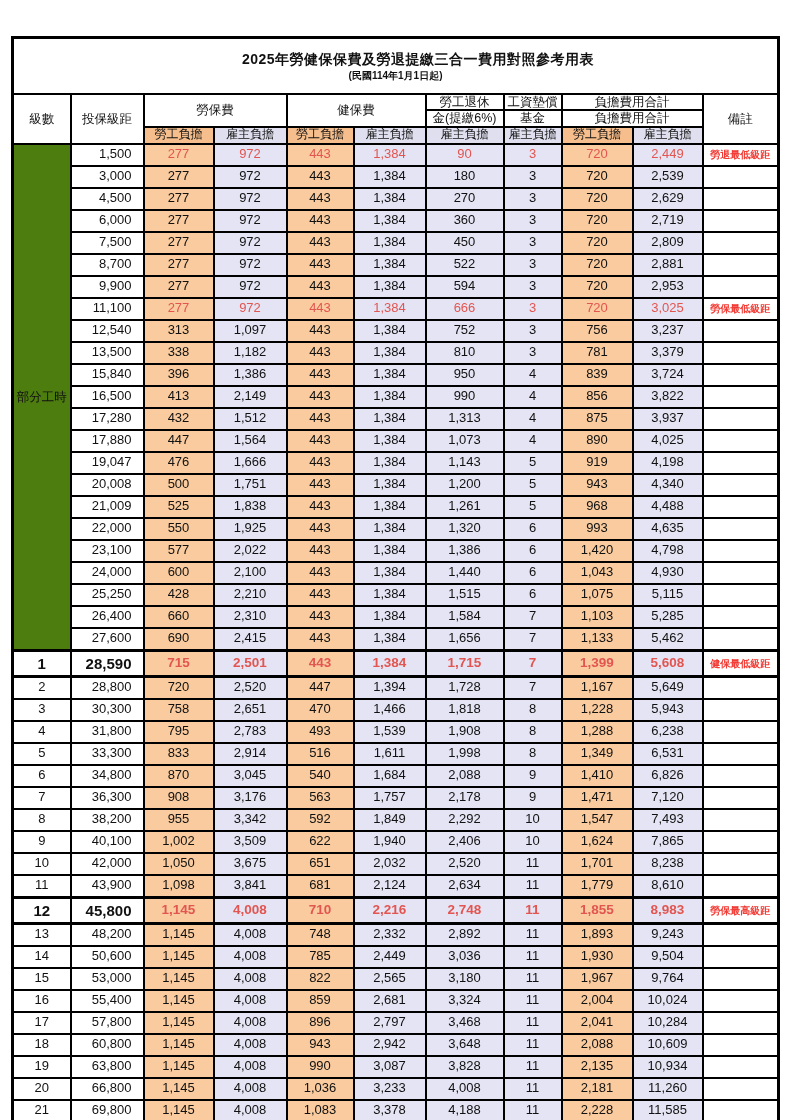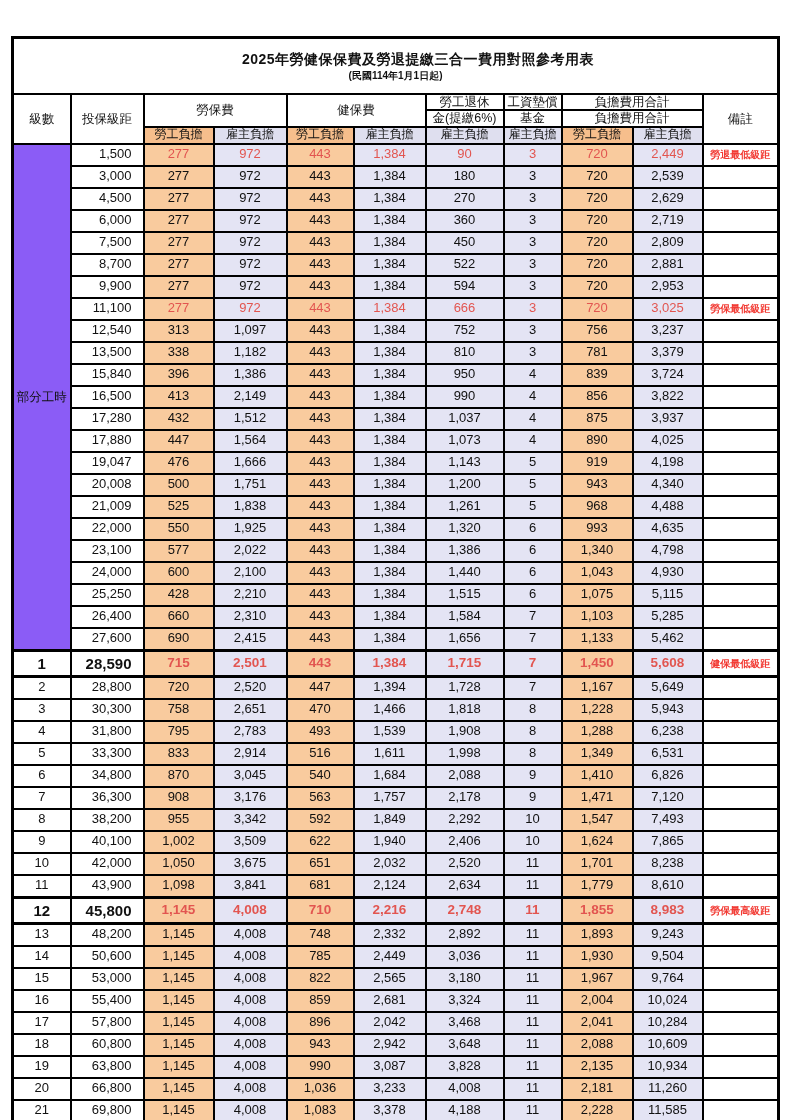--- a/index.html
+++ b/index.html
@@ -39,21 +39,21 @@
   th.h-er{background:var(--er-hd);}
   tbody td{height:20px;}
   td.c-emp{background:var(--emp-bg);}
   td.c-er{background:var(--er-bg);}
   td.level-cell{font-size:13px;}
   td.bracket-cell{text-align:right;padding-right:11px;}
   td.remark-cell{
     font-size:10px;font-weight:bold;color:var(--remark-red);
     letter-spacing:0;padding:0 6px;
   }
-  td.group-cell{font-size:12.5px;background:#8b5cf6;}
+  td.group-cell{font-size:12.5px;background:#4d7c0f;}
   tr.red-row td.c-emp,tr.red-row td.c-er{color:var(--red);}
   tr.emph-row td{height:23px;border-top-width:3px;border-bottom-width:3px;font-weight:bold;}
   tr.emph-row td.level-cell,tr.emph-row td.bracket-cell{
     font-size:15px;font-weight:bold;
   }
   tr.emph-row td.c-emp,tr.emph-row td.c-er{font-size:13.5px;}
 </style>
 </head>
 <body>
 
@@ -250,21 +250,21 @@
           <td class="c-emp">856</td>
           <td class="c-er">3,822</td>
           <td class="remark-cell"></td>
         </tr>
         <tr>
           <td class="bracket-cell">17,280</td>
           <td class="c-emp">432</td>
           <td class="c-er">1,512</td>
           <td class="c-emp">443</td>
           <td class="c-er">1,384</td>
-          <td class="c-er">1,037</td>
+          <td class="c-er">1,313</td>
           <td class="c-er">4</td>
           <td class="c-emp">875</td>
           <td class="c-er">3,937</td>
           <td class="remark-cell"></td>
         </tr>
         <tr>
           <td class="bracket-cell">17,880</td>
           <td class="c-emp">447</td>
           <td class="c-er">1,564</td>
           <td class="c-emp">443</td>
@@ -324,21 +324,21 @@
           <td class="remark-cell"></td>
         </tr>
         <tr>
           <td class="bracket-cell">23,100</td>
           <td class="c-emp">577</td>
           <td class="c-er">2,022</td>
           <td class="c-emp">443</td>
           <td class="c-er">1,384</td>
           <td class="c-er">1,386</td>
           <td class="c-er">6</td>
-          <td class="c-emp">1,340</td>
+          <td class="c-emp">1,420</td>
           <td class="c-er">4,798</td>
           <td class="remark-cell"></td>
         </tr>
         <tr>
           <td class="bracket-cell">24,000</td>
           <td class="c-emp">600</td>
           <td class="c-er">2,100</td>
           <td class="c-emp">443</td>
           <td class="c-er">1,384</td>
           <td class="c-er">1,440</td>
@@ -385,21 +385,21 @@
         </tr>
         <tr class="red-row emph-row">
           <td class="level-cell">1</td>
           <td class="bracket-cell">28,590</td>
           <td class="c-emp">715</td>
           <td class="c-er">2,501</td>
           <td class="c-emp">443</td>
           <td class="c-er">1,384</td>
           <td class="c-er">1,715</td>
           <td class="c-er">7</td>
-          <td class="c-emp">1,450</td>
+          <td class="c-emp">1,399</td>
           <td class="c-er">5,608</td>
           <td class="remark-cell">健保最低級距</td>
         </tr>
         <tr>
           <td class="level-cell">2</td>
           <td class="bracket-cell">28,800</td>
           <td class="c-emp">720</td>
           <td class="c-er">2,520</td>
           <td class="c-emp">447</td>
           <td class="c-er">1,394</td>
@@ -590,21 +590,21 @@
           <td class="c-emp">2,004</td>
           <td class="c-er">10,024</td>
           <td class="remark-cell"></td>
         </tr>
         <tr>
           <td class="level-cell">17</td>
           <td class="bracket-cell">57,800</td>
           <td class="c-emp">1,145</td>
           <td class="c-er">4,008</td>
           <td class="c-emp">896</td>
-          <td class="c-er">2,042</td>
+          <td class="c-er">2,797</td>
           <td class="c-er">3,468</td>
           <td class="c-er">11</td>
           <td class="c-emp">2,041</td>
           <td class="c-er">10,284</td>
           <td class="remark-cell"></td>
         </tr>
         <tr>
           <td class="level-cell">18</td>
           <td class="bracket-cell">60,800</td>
           <td class="c-emp">1,145</td>

